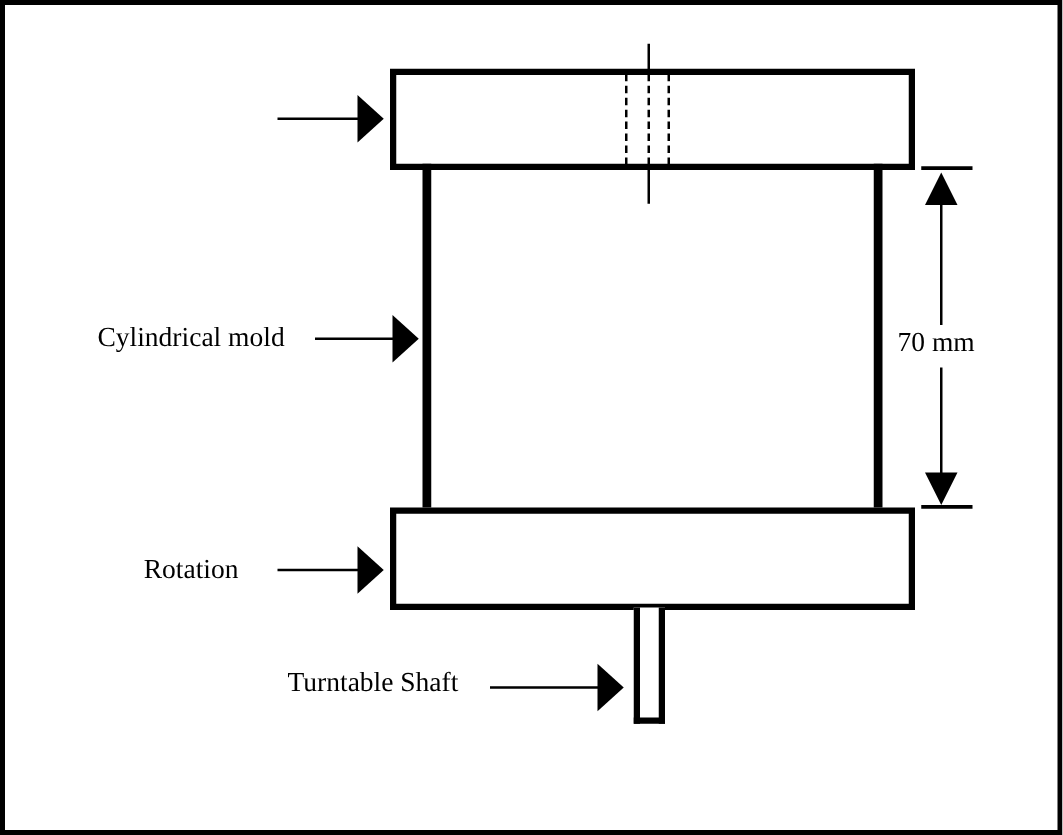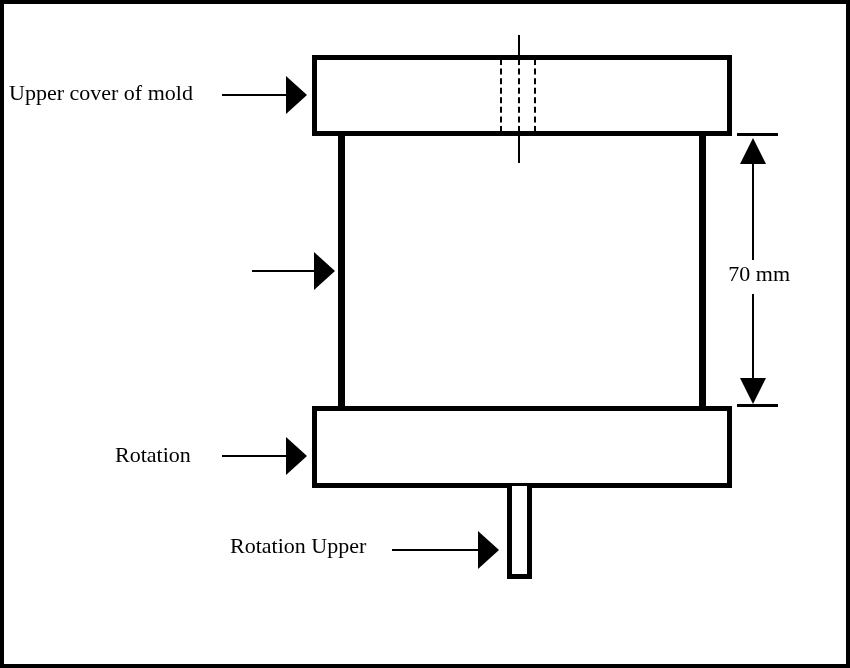--- a/index.html
+++ b/index.html
@@ -60,21 +60,21 @@
   }
   .head-down {
     position: absolute;
     width: 0; height: 0;
     border-left: 13px solid transparent;
     border-right: 13px solid transparent;
     border-top: 26px solid var(--line-color);
   }
   .dim-text {
     position: absolute;
-    text-align: right;
+    text-align: left;
     font-size: 22px;
     color: var(--line-color);
     background: var(--bg-color);
     white-space: nowrap;
   }
 </style>
 </head>
 <body>
 
 <div class="figure">
@@ -98,28 +98,28 @@
   <div class="rect" style="left:507px; top:486px; width:25px; height:93px; border-top:none;"></div>
 
   <div class="bar" style="left:737px; top:133px; width:41px; height:3px;"></div>
   <div class="bar" style="left:737px; top:404px; width:41px; height:3px;"></div>
   <div class="head-up" style="left:740px; top:138px;"></div>
   <div class="bar" style="left:752px; top:160px; width:2px; height:100px;"></div>
   <div class="dim-text" style="left:718px; top:261px; width:72px;">70 mm</div>
   <div class="bar" style="left:752px; top:294px; width:2px; height:86px;"></div>
   <div class="head-down" style="left:740px; top:378px;"></div>
 
-  <div class="label" style="left:9px; top:80px;">Upper cover of mold</div>
   <div class="bar" style="left:222px; top:94px; width:66px; height:2px;"></div>
   <div class="head-right" style="left:286px; top:76px;"></div>
 
+  <div class="label" style="left:78px; top:257px;">Cylindrical mold</div>
   <div class="bar" style="left:252px; top:270px; width:64px; height:2px;"></div>
   <div class="head-right" style="left:314px; top:252px;"></div>
 
   <div class="label" style="left:115px; top:442px;">Rotation</div>
   <div class="bar" style="left:222px; top:455px; width:66px; height:2px;"></div>
   <div class="head-right" style="left:286px; top:437px;"></div>
 
-  <div class="label" style="left:230px; top:533px;">Rotation Upper</div>
+  <div class="label" style="left:230px; top:533px;">Turntable Shaft</div>
   <div class="bar" style="left:392px; top:549px; width:88px; height:2px;"></div>
   <div class="head-right" style="left:478px; top:531px;"></div>
 
 </div>
 
 </body></html>

